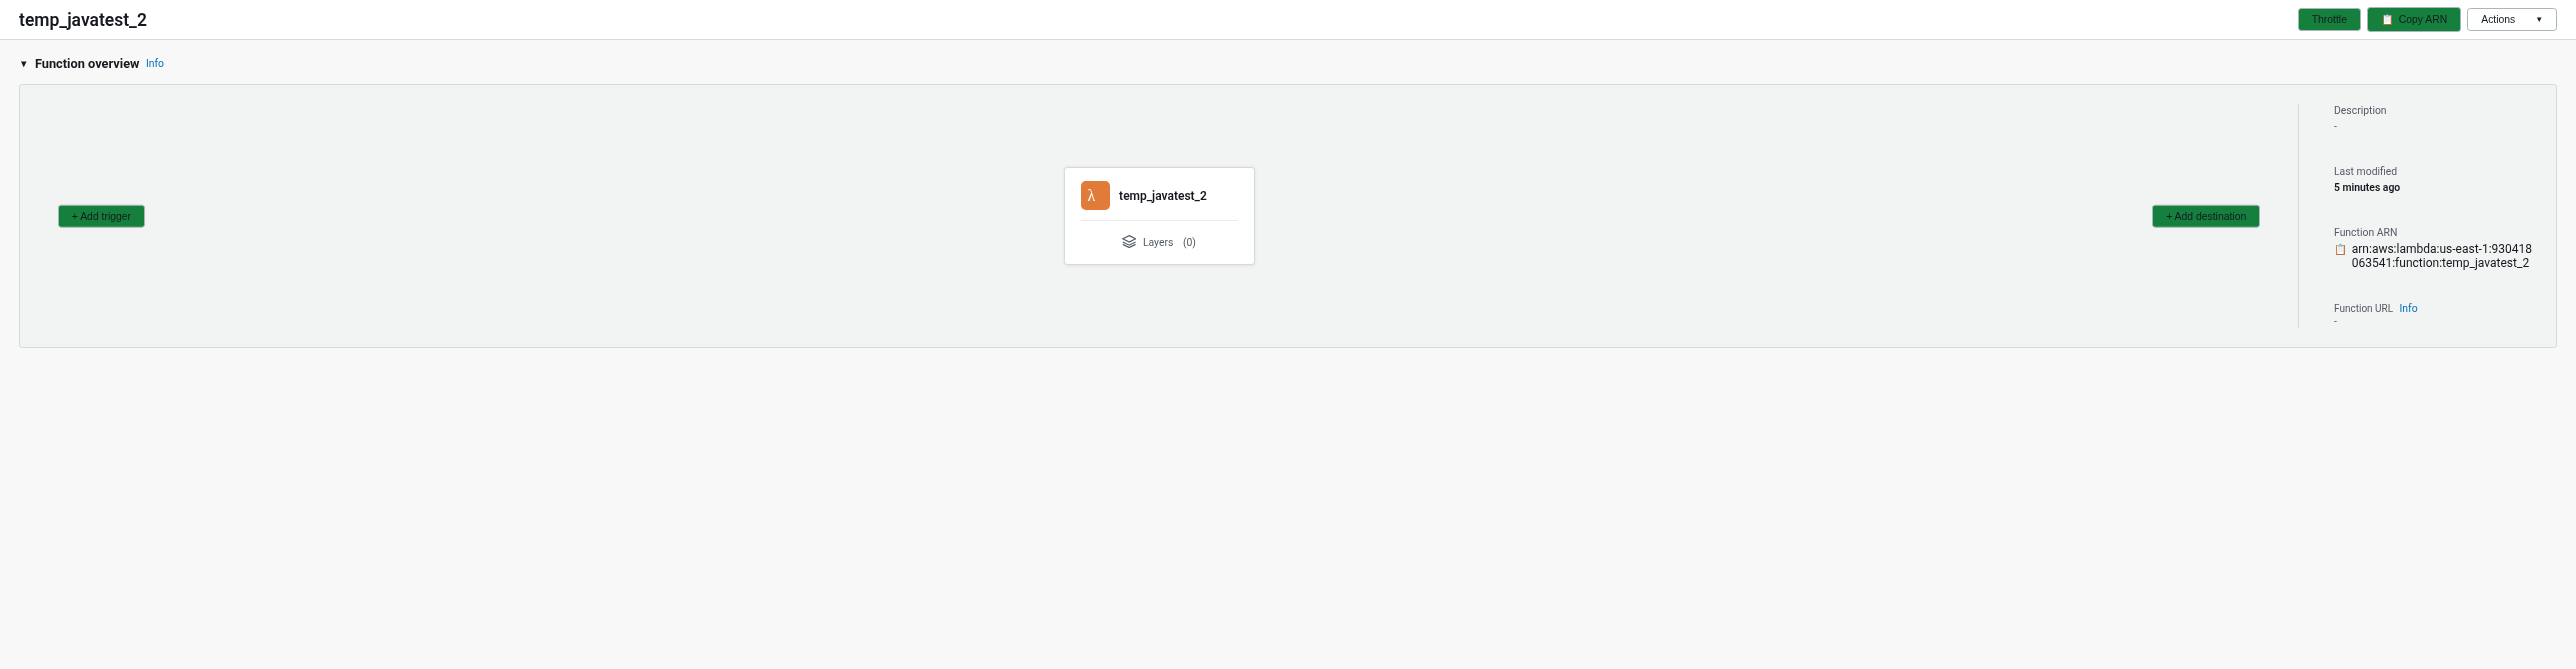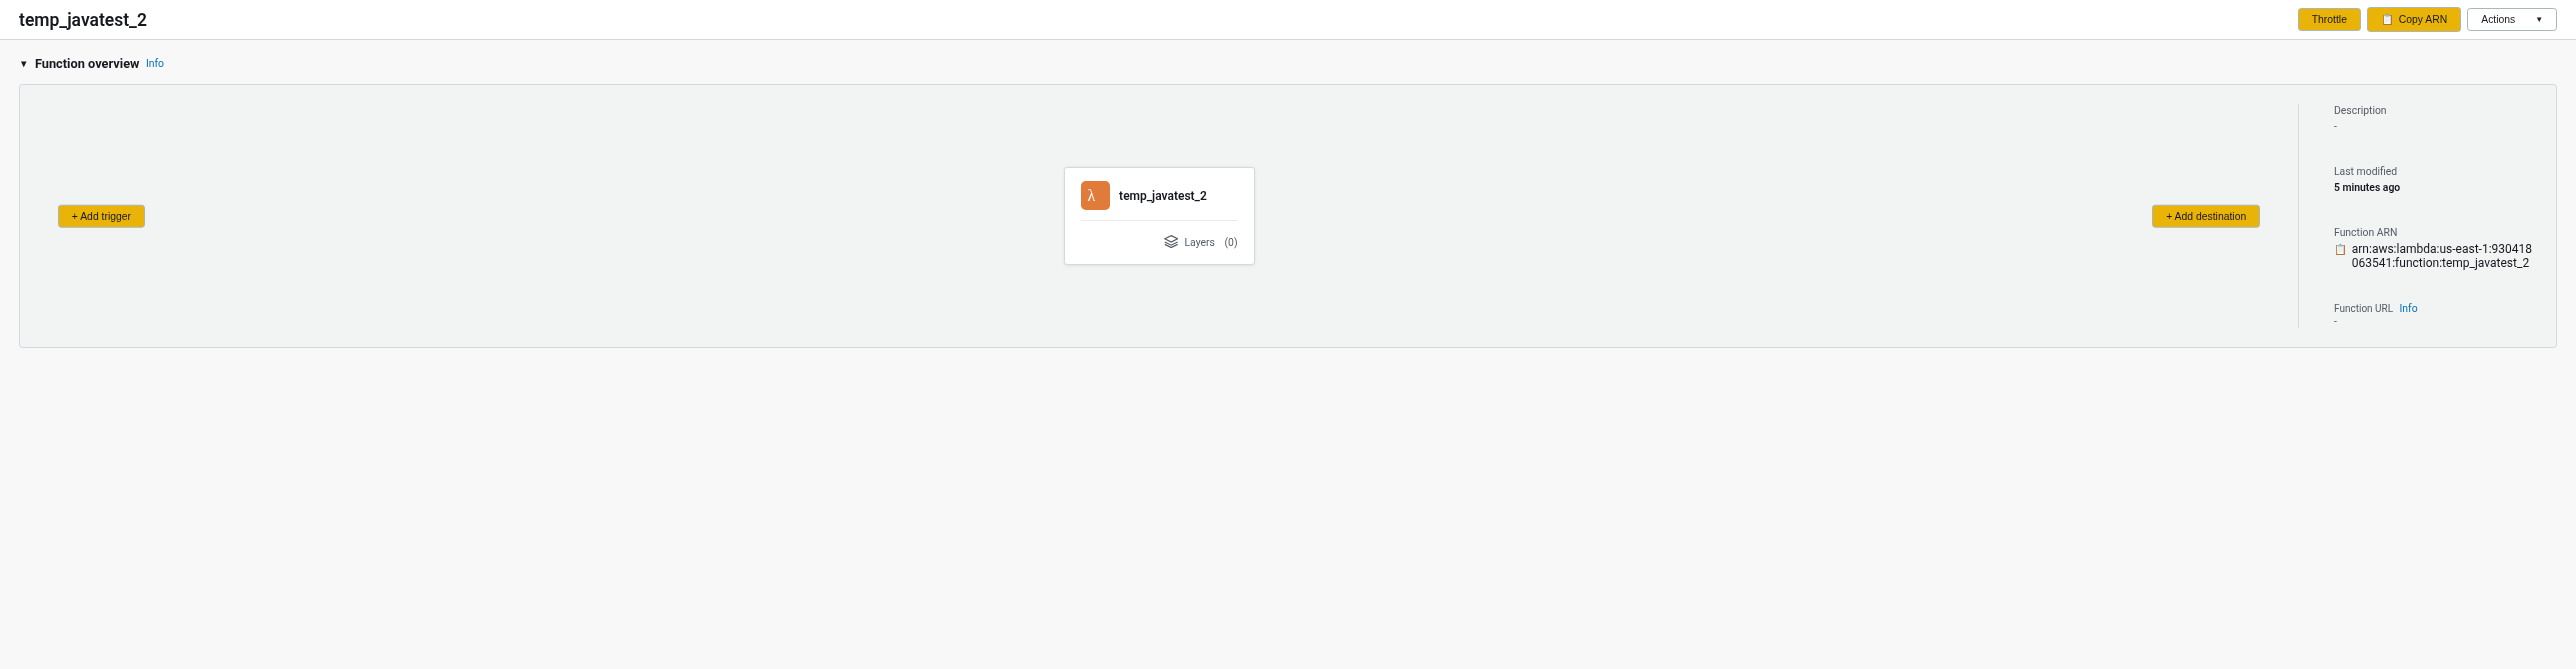--- a/index.html
+++ b/index.html
@@ -30,21 +30,21 @@
       align-items: center;
       gap: 6.4px;
     }
     .btn {
       display: inline-flex;
       align-items: center;
       gap: 4.8px;
       padding: 4.8px 12.8px;
       border: 0.8px solid #aab7b8;
       border-radius: 3.2px;
-      background: #eab308;
+      background: #15803d;
       color: #16191f;
       font-size: 10.4px;
       cursor: pointer;
       white-space: nowrap;
     }
     .btn-actions {
       display: inline-flex;
       align-items: center;
       gap: 20px;
       padding: 4.8px 12.8px;
@@ -150,21 +150,21 @@
       font-size: 16px;
     }
     .lambda-card-name {
       font-size: 12px;
       font-weight: 600;
       color: #16191f;
     }
     .lambda-card-row {
       display: flex;
       align-items: center;
-      justify-content: flex-end;
+      justify-content: center;
       gap: 9.6px;
     }
     .layers-label {
       display: flex;
       align-items: center;
       gap: 6.4px;
       color: #545b64;
       font-size: 10.4px;
     }
     .layers-icon {

